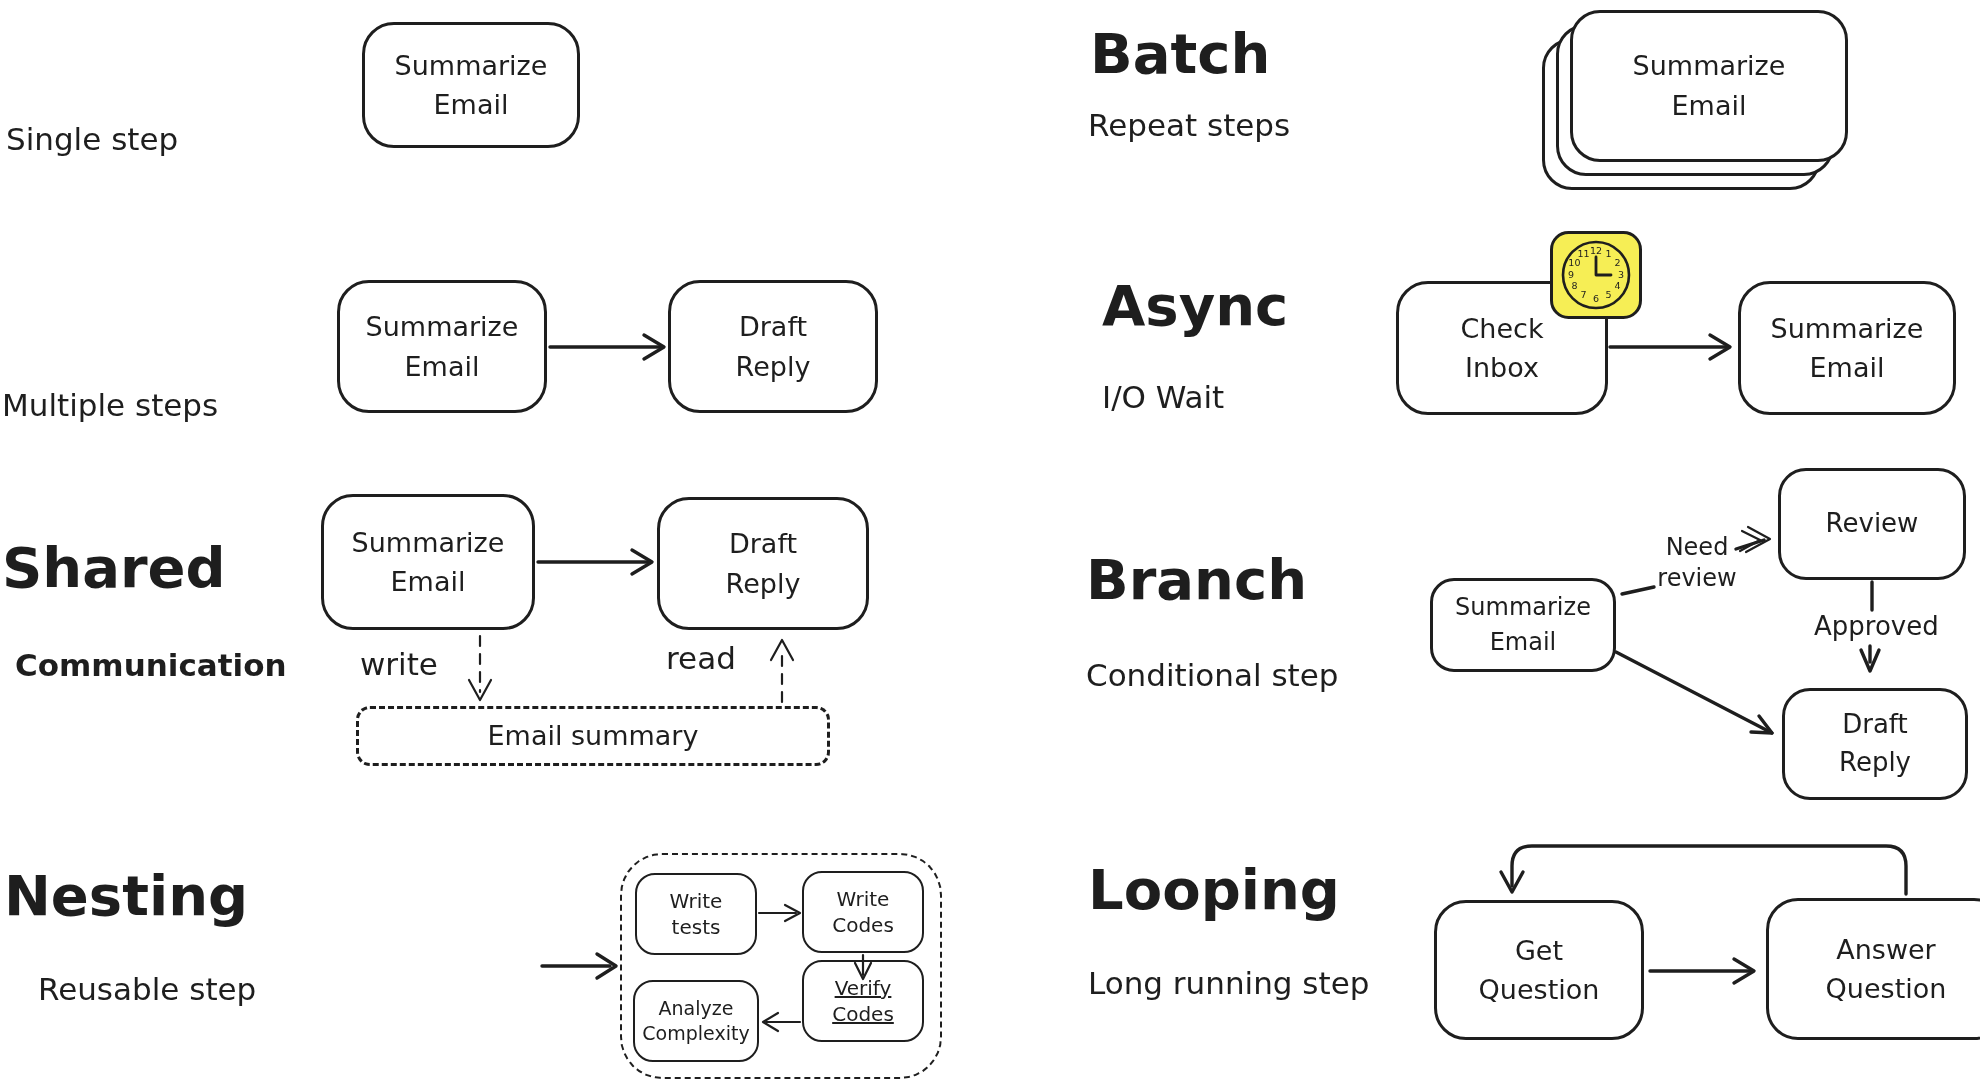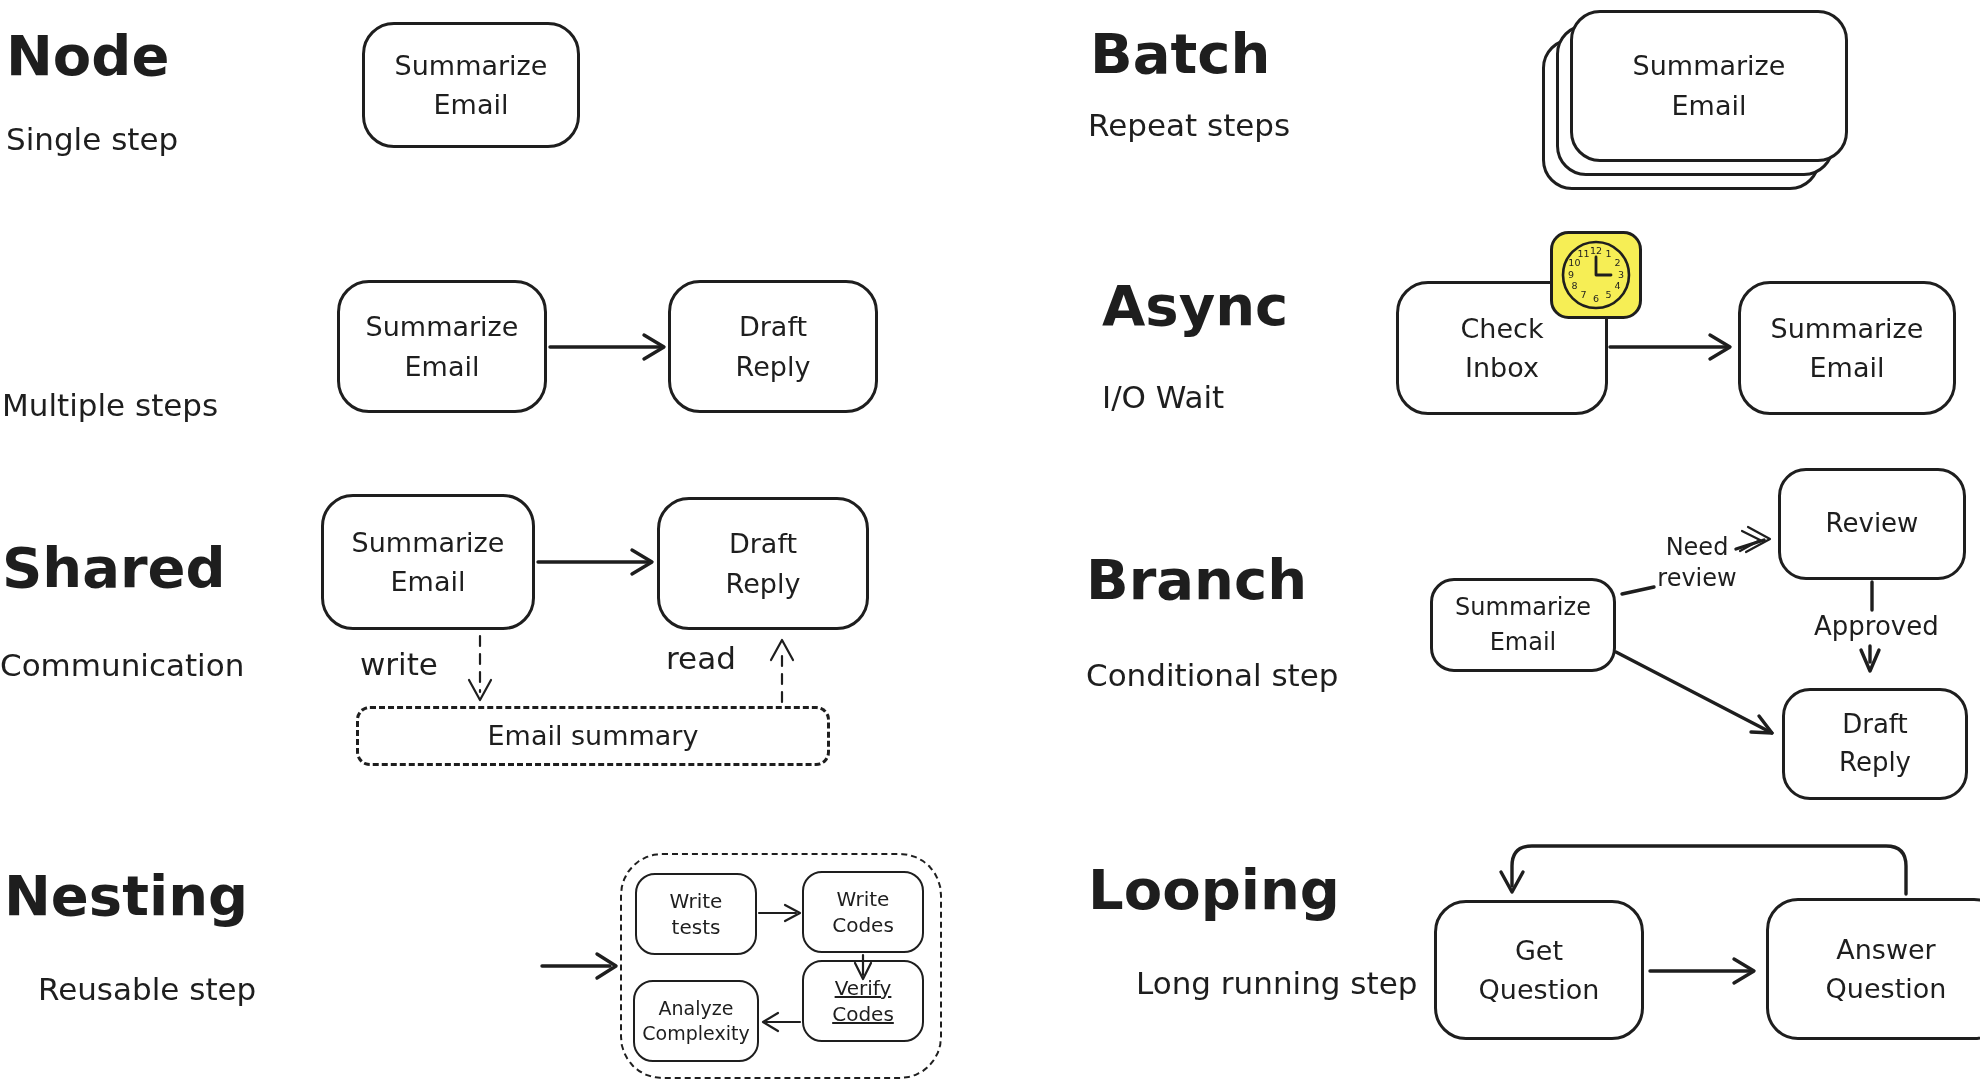--- a/index.html
+++ b/index.html
@@ -28,33 +28,32 @@
   .w2{stroke-width:2.2px;}
   .dash{stroke-dasharray:10 8;}
   .clock{position:absolute;left:1549px;top:230px;}
   .clock text{font-family:"DejaVu Sans","Liberation Sans",sans-serif;fill:#1e1e1e;}
 </style>
 </head>
 <body>
 
 <div class="canvas">
 
-  <div class="title" style="left:6px;top:28px;">Node</div>
   <div class="subtitle" style="left:6px;top:124px;">Single step</div>
   <div class="box" style="left:362px;top:22px;width:218px;height:126px;">Summarize
 Email</div>
 
   <div class="subtitle" style="left:2px;top:390px;">Multiple steps</div>
   <div class="box" style="left:337px;top:280px;width:210px;height:133px;">Summarize
 Email</div>
   <div class="box" style="left:668px;top:280px;width:210px;height:133px;">Draft
 Reply</div>
 
   <div class="title" style="left:2px;top:540px;">Shared</div>
-  <div class="subtitle" style="left:0px;top:650px;">Communication</div>
+  <div class="subtitle" style="left:15px;top:650px;font-weight:bold;">Communication</div>
   <div class="box" style="left:321px;top:494px;width:214px;height:136px;">Summarize
 Email</div>
   <div class="box" style="left:657px;top:497px;width:212px;height:133px;">Draft
 Reply</div>
   <div class="lbl" style="left:360px;top:644px;font-size:31px;">write</div>
   <div class="lbl" style="left:666px;top:638px;font-size:31px;">read</div>
   <div class="box dashed" style="left:356px;top:706px;width:474px;height:60px;font-size:27px;">Email summary</div>
 
   <div class="title" style="left:4px;top:868px;">Nesting</div>
   <div class="subtitle" style="left:2px;top:974px;margin-left:36px;">Reusable step</div>
@@ -107,21 +106,21 @@
   <div class="box" style="left:1430px;top:578px;width:186px;height:94px;font-size:24px;border-radius:24px;">Summarize
 Email</div>
   <div class="box" style="left:1778px;top:468px;width:188px;height:112px;font-size:26px;border-radius:28px;">Review</div>
   <div class="box" style="left:1782px;top:688px;width:186px;height:112px;font-size:26px;border-radius:28px;">Draft
 Reply</div>
   <div class="lbl" style="left:1652px;top:532px;width:90px;font-size:24px;text-align:center;">Need
 review</div>
   <div class="lbl" style="left:1814px;top:610px;font-size:26px;">Approved</div>
 
   <div class="title" style="left:1088px;top:862px;">Looping</div>
-  <div class="subtitle" style="left:1088px;top:968px;margin-left:48px;">Long running step</div>
+  <div class="subtitle" style="left:1088px;top:968px;">Long running step</div>
   <div class="box" style="left:1434px;top:900px;width:210px;height:140px;">Get
 Question</div>
   <div class="box" style="left:1766px;top:898px;width:240px;height:142px;">Answer
 Question</div>
 
   <svg class="overlay">
 
     <path class="w3" d="M550 347 H662"></path>
     <path class="w3" d="M644 335 L664 347 L644 359"></path>
 

